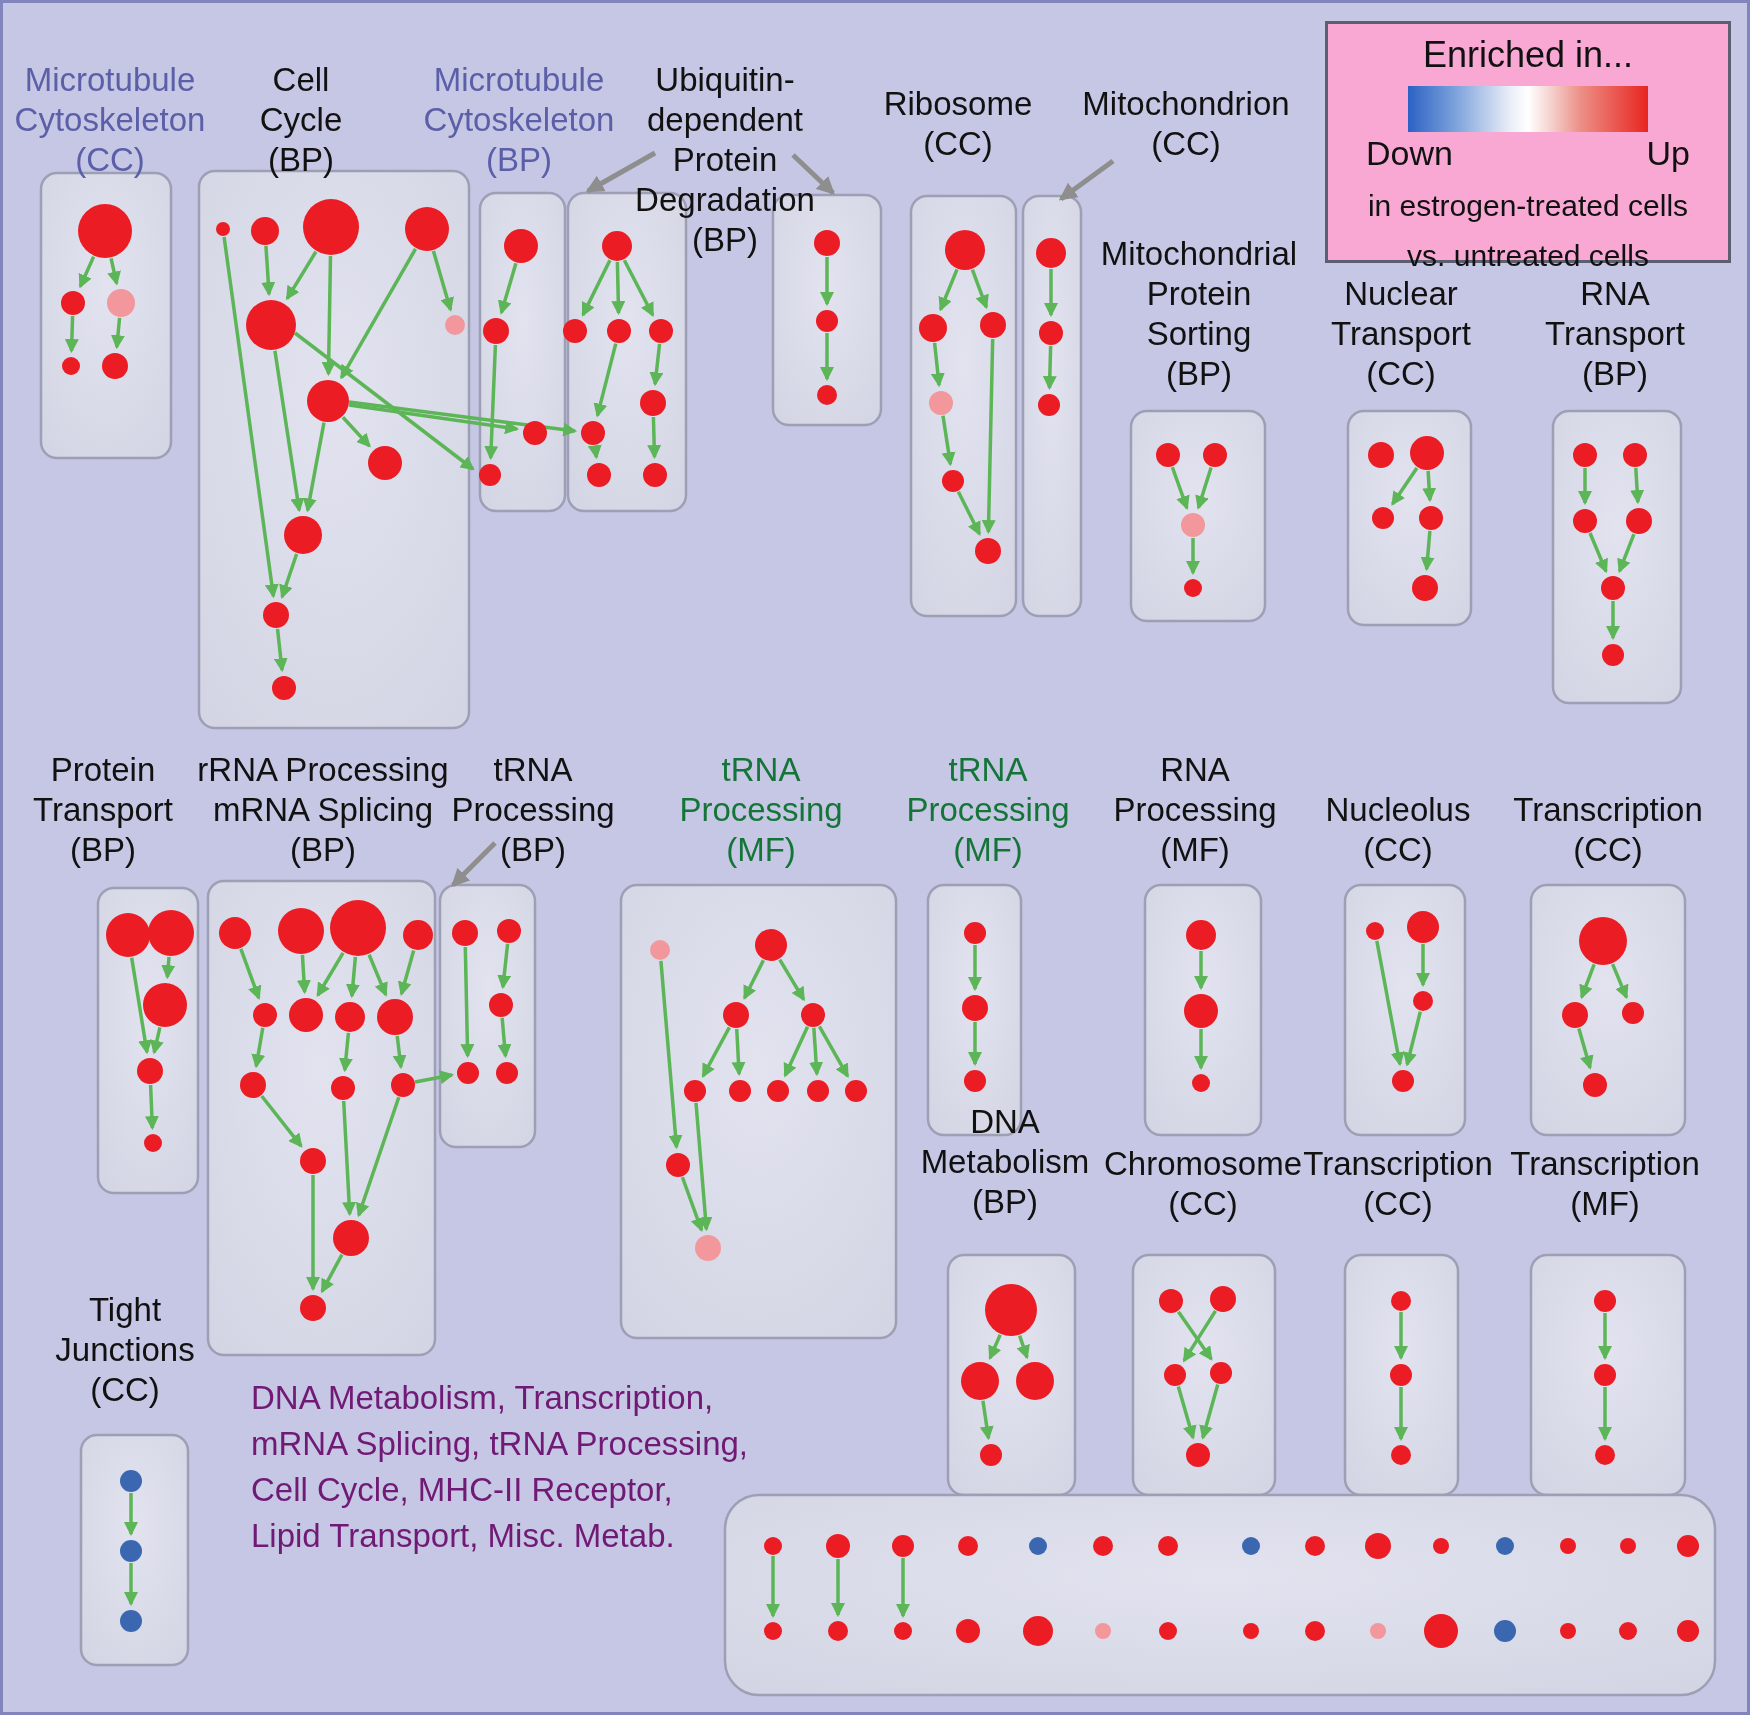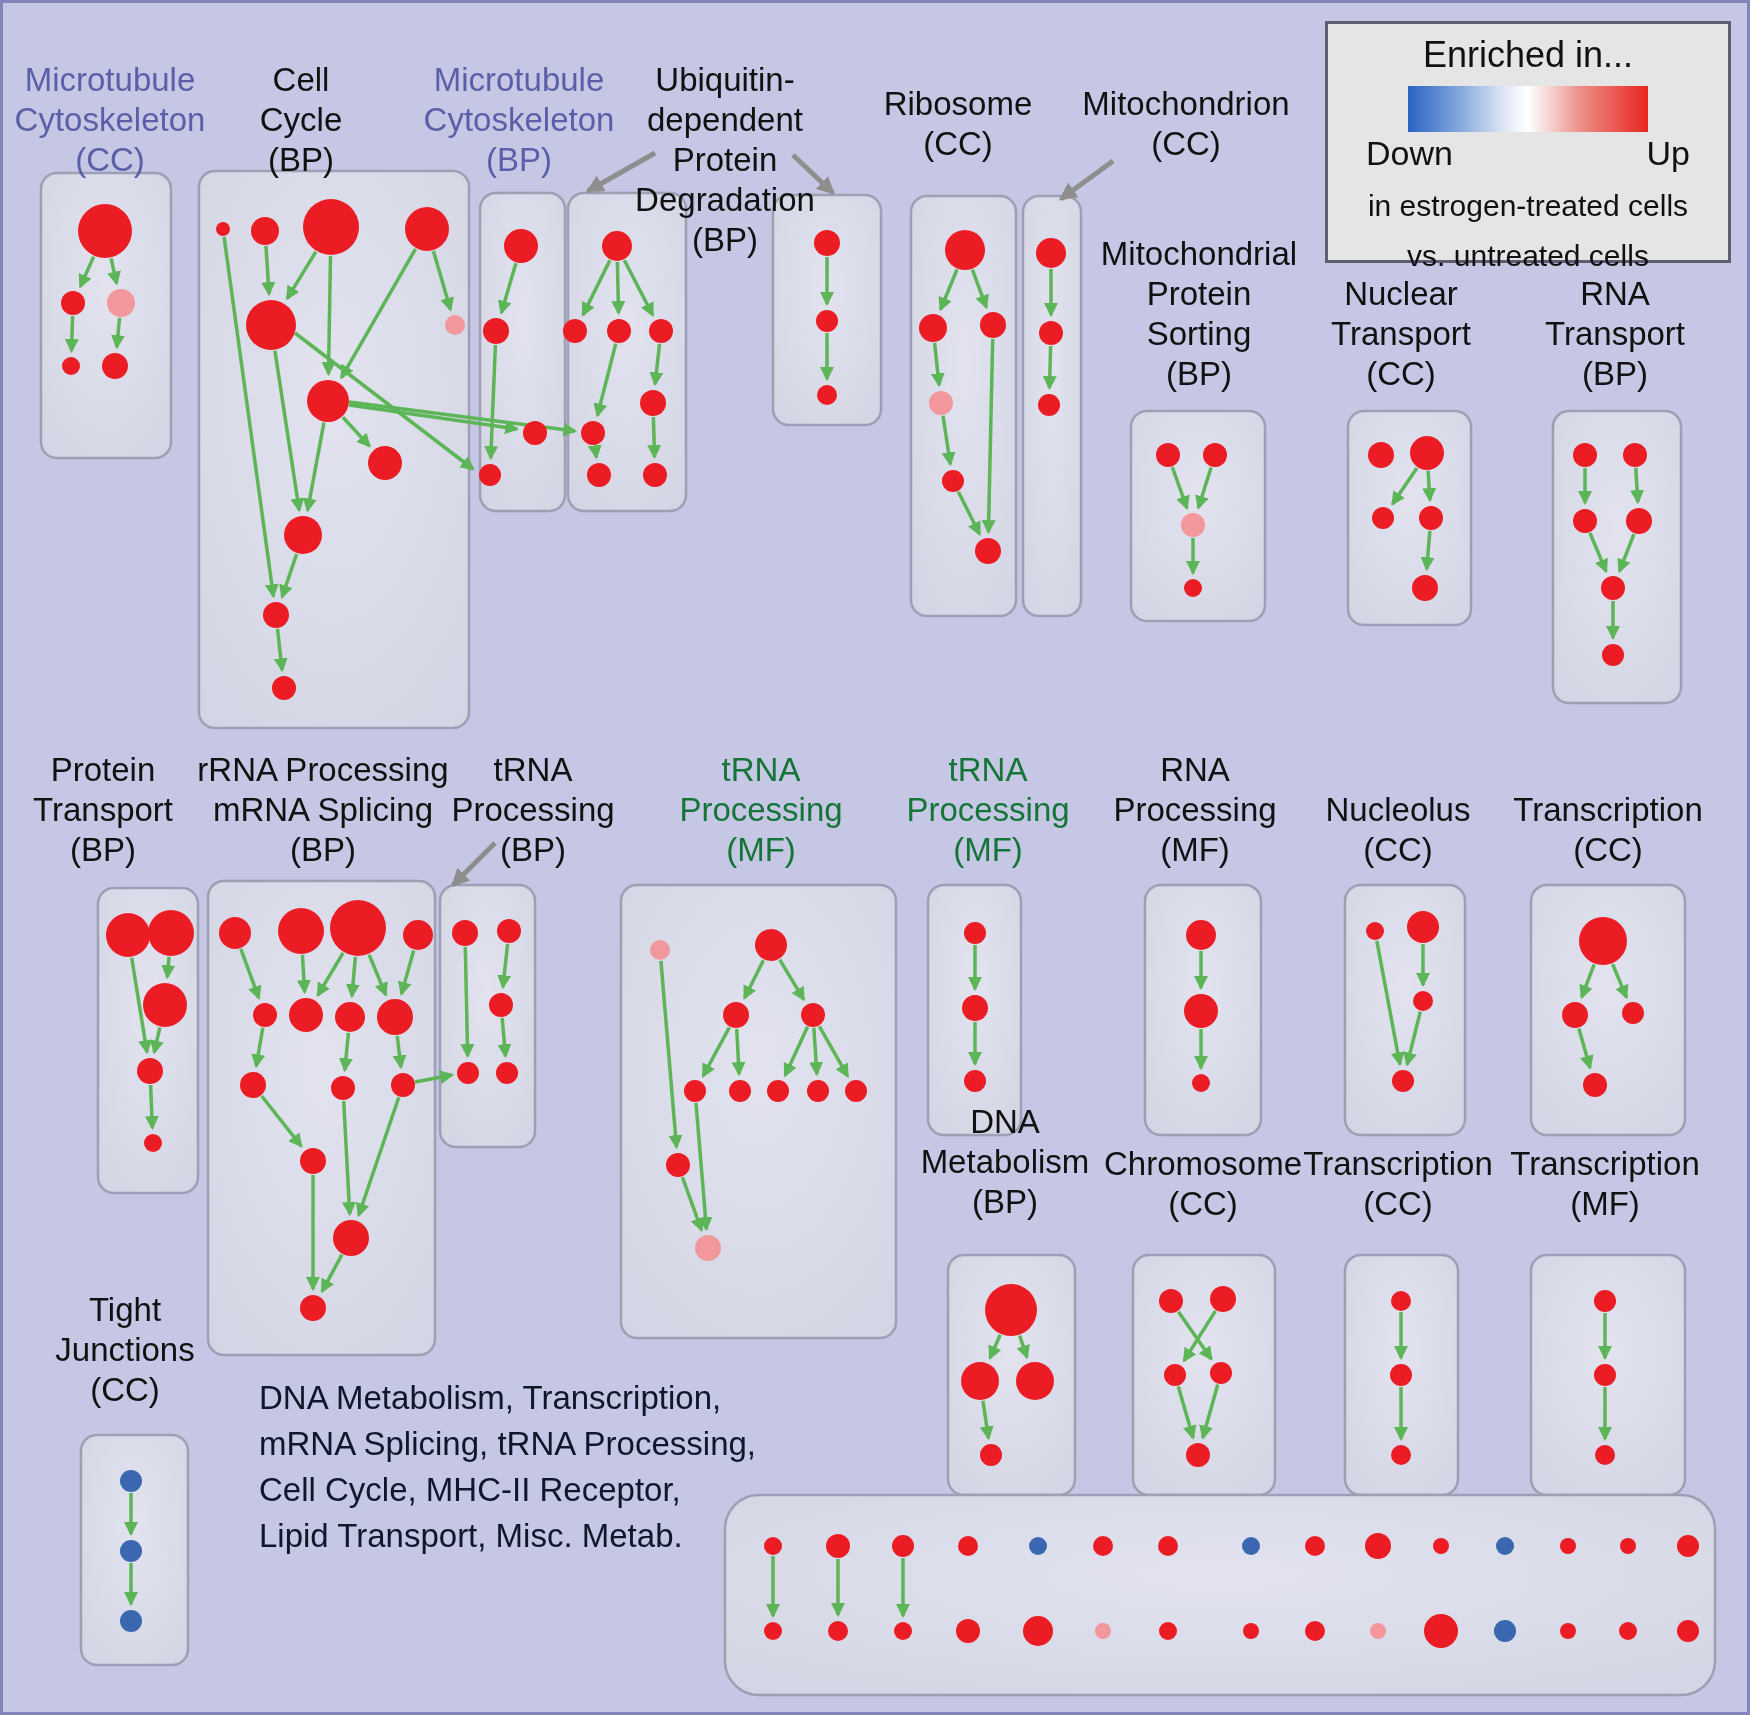--- a/index.html
+++ b/index.html
@@ -5,31 +5,31 @@
   html,body { margin:0; padding:0; background:#aeafd0; }
   .stage {
     position:relative; width:1750px; height:1715px;
     background:#c6c7e4; border:3px solid #8285bb; box-sizing:border-box;
     font-family:"Liberation Sans", sans-serif; overflow:hidden;padding-left:24px;
   }
   #diagram { position:absolute; left:0; top:0; }
   .cluster-label { font-family:"Liberation Sans", sans-serif; font-size:33px; }
   .legend {
     position:absolute; left:1322px; top:18px; width:406px; height:242px;
-    background:#e5e5e5; border:3px solid #5c5f70; box-sizing:border-box;
+    background:#f9a8d4; border:3px solid #5c5f70; box-sizing:border-box;
     text-align:center; color:#111;
   }
   .legend-title { font-size:36px; margin-top:10px; }
   .legend-bar {
     width:240px; height:46px; margin:10px auto 0;
     background:linear-gradient(90deg,#2b62c3 0%,#7ea3dc 20%,#e8ecf7 42%,#ffffff 50%,#f6d9d7 58%,#ec8f86 72%,#e8251f 100%);
   }
   .legend-ends { display:flex; justify-content:space-between; width:324px; margin:2px auto 4px; font-size:34px; }
   .legend-sub { font-size:30px; margin-top:16px;text-align:center; }
-  .misc-note { position:absolute; left:256px; top:1372px; font-size:33px; line-height:46px; color:#0f172a; }
+  .misc-note { position:absolute; left:248px; top:1372px; font-size:33px; line-height:46px; color:#701a75; }
 </style>
 </head>
 <body>
 
 <div class="stage">
 
   <svg id="diagram" width="1750" height="1715">
       <defs>
         <radialGradient id="boxGrad" cx="50%" cy="40%" r="80%">
           <stop offset="0%" stop-color="#e2e3ef"></stop>

